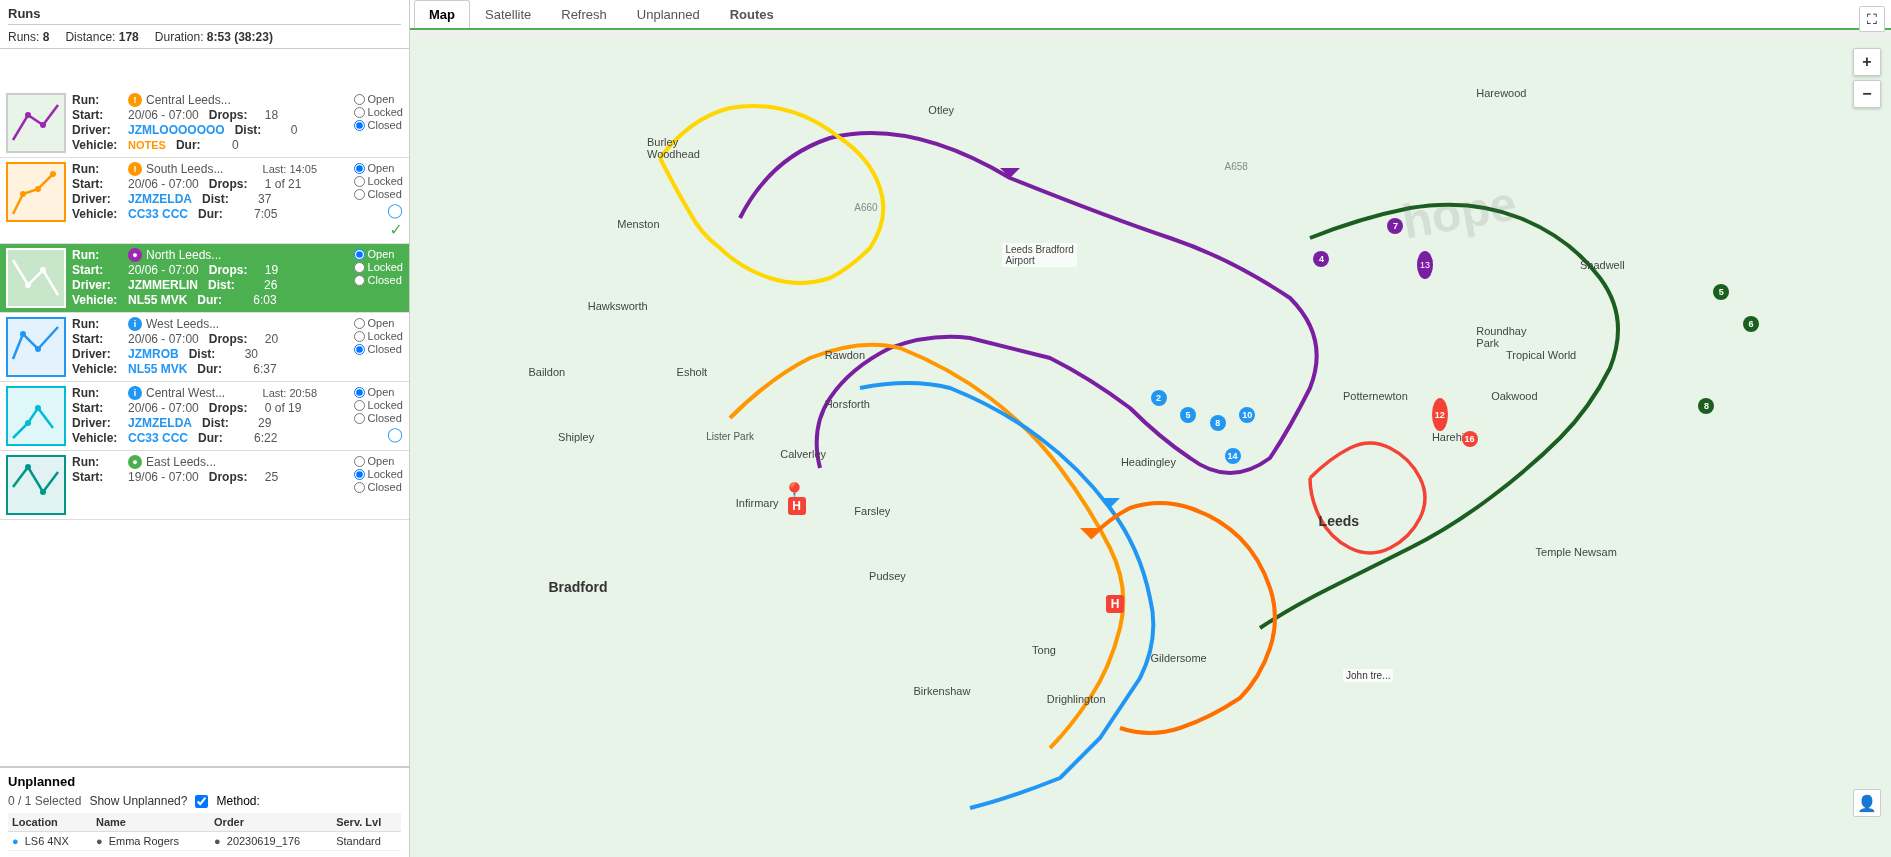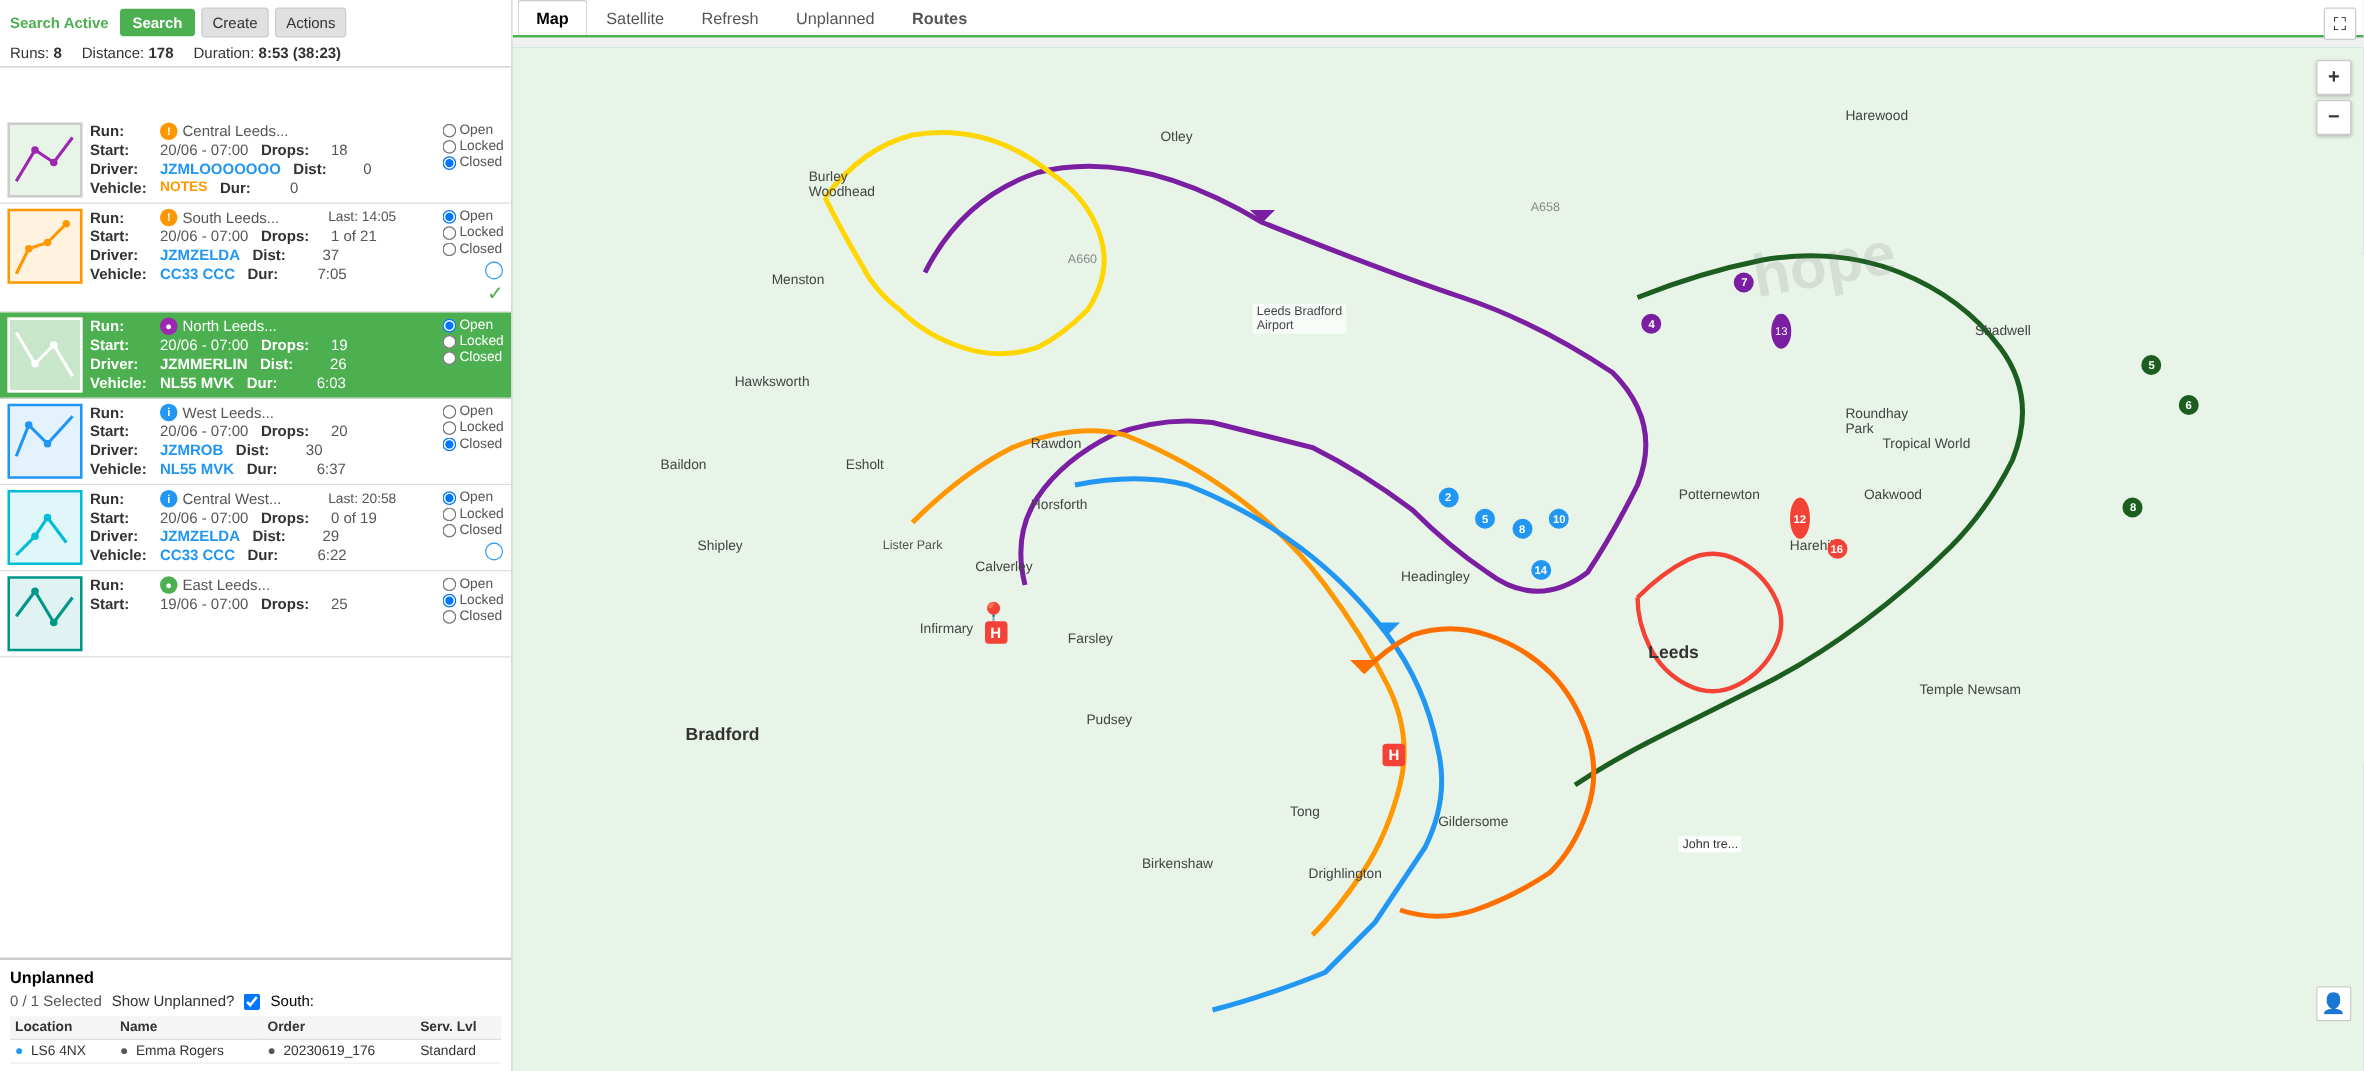--- a/index.html
+++ b/index.html
@@ -427,26 +427,21 @@
 
     
     .run-thumbnail svg { width: 56px; height: 56px; }
   </style>
 </head>
 <body>
 
 <div id="left-panel">
 
   <div id="runs-header">
-    <div id="runs-toolbar">
-      <span class="search-active-label">Search Active</span>
-      <button class="btn-green">Search</button>
-      <button class="btn-default">Create</button>
-      <button class="btn-dropdown">Actions</button>
-    </div>
+    <div id="runs-title">Runs</div>
     <div id="runs-stats">
       <span><span>Runs:</span> <strong>8</strong></span>
       <span><span>Distance:</span> <strong>178</strong></span>
       <span><span>Duration:</span> <strong>8:53 (38:23)</strong></span>
     </div>
   </div>
 
   <div id="run-list">
 
     <div class="run-item">
@@ -696,21 +691,21 @@
     </div>
 
   </div>
 
   <div id="unplanned-section">
     <div id="unplanned-title">Unplanned</div>
     <div id="unplanned-controls">
       <span class="unplanned-selected">0 / 1 Selected</span>
       <span class="show-unplanned-label">Show Unplanned?</span>
       <input type="checkbox" checked="" style="">
-      <span>South:</span>
+      <span>Method:</span>
     </div>
     <table id="unplanned-table">
       <thead>
         <tr>
           <th>Location</th>
           <th>Name</th>
           <th>Order</th>
           <th>Serv. Lvl</th>
         </tr>
       </thead>

